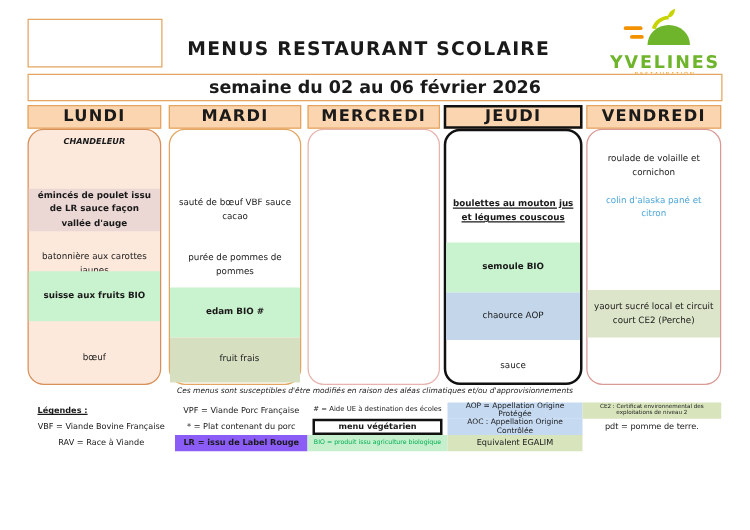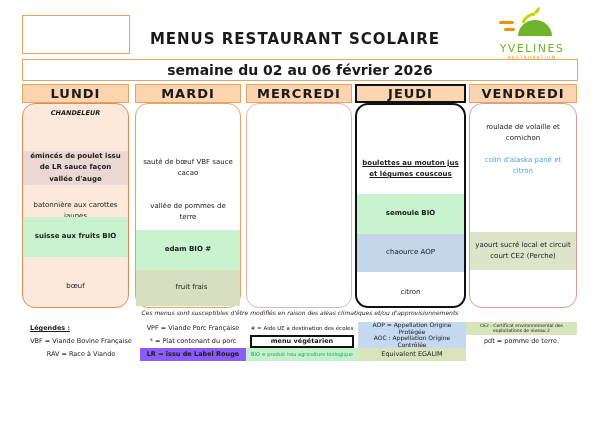--- a/index.html
+++ b/index.html
@@ -4,21 +4,21 @@
 <style>
   html,body{margin:0;padding:0;background:#fff;}
   .page{position:relative;width:600px;height:424px;background:#ffffff;
         font-family:"DejaVu Sans", sans-serif;overflow:hidden;color:#1a1a1a;}
   .abs{position:absolute;box-sizing:border-box;}
 
   
   .topleft-box{left:22px;top:15px;width:108px;height:39px;border:1.5px solid #E3A55F;background:#fff;}
   .main-title{left:130px;top:30px;width:330px;text-align:center;font-size:15px;font-weight:bold;letter-spacing:1px;}
   .logo{left:482px;top:5px;width:100px;height:58px;text-align:center;}
-  .logo-name{font-size:11px;font-weight:normal;color:#6FB52C;letter-spacing:1.5px;line-height:1.1;}
+  .logo-name{font-size:14px;font-weight:bold;color:#6FB52C;letter-spacing:1.5px;line-height:1.1;}
   .logo-sub{font-size:4.5px;color:#F39200;letter-spacing:1.2px;line-height:1.2;}
   .week-bar{left:22px;top:59px;width:556px;height:22px;border:1.5px solid #E3A55F;
             display:flex;align-items:center;justify-content:center;
             font-size:14px;font-weight:bold;background:#fff;}
 
   
   .day-header{top:84px;height:19px;background:#FBD5B0;border:1.5px solid #E3A55F;
               display:flex;align-items:center;justify-content:center;
               font-size:13px;font-weight:bold;letter-spacing:1px;}
   .day-header.black{border:2px solid #111;}
@@ -88,32 +88,32 @@
   <div class="abs day-body b-lundi" style="left:22px;width:107px;">
     <div class="item bold ital" style="top:2px;height:14px;font-size:6.5px;">CHANDELEUR</div>
     <div class="item bold bg-mauve" style="top:47px;height:34px;">émincés de poulet issu de LR sauce façon vallée d'auge</div>
     <div class="item" style="top:92px;height:30px;">batonnière aux carottes jaunes</div>
     <div class="item bold bg-green" style="top:113px;height:40px;">suisse aux fruits BIO</div>
     <div class="item" style="top:169px;height:28px;">bœuf</div>
   </div>
 
   <div class="abs day-body b-mardi" style="left:135px;width:106px;">
     <div class="item" style="top:47px;height:34px;">sauté de bœuf VBF sauce cacao</div>
-    <div class="item" style="top:98px;height:20px;">vallée de pommes de terre</div>
+    <div class="item" style="top:98px;height:20px;">purée de pommes de pommes</div>
     <div class="item bold bg-green" style="top:126px;height:40px;">edam BIO #</div>
     <div class="item bg-olive2" style="top:166px;height:36px;">fruit frais</div>
   </div>
 
   <div class="abs day-body b-mercredi" style="left:246px;width:106px;"></div>
 
   <div class="abs day-body b-jeudi" style="left:355px;width:111px;">
     <div class="item bold underline" style="top:47px;height:34px;">boulettes au mouton jus et légumes couscous</div>
     <div class="item bold bg-green" style="top:89px;height:40px;">semoule BIO</div>
     <div class="item bg-blue" style="top:129px;height:38px;">chaource AOP</div>
-    <div class="item" style="top:178px;height:20px;">citron</div>
+    <div class="item" style="top:178px;height:20px;">sauce</div>
   </div>
 
   <div class="abs day-body b-vendredi" style="left:469px;width:108px;">
     <div class="item" style="top:14px;height:30px;">roulade de volaille et cornichon</div>
     <div class="item txt-blue" style="top:54px;height:16px;">colin d'alaska pané et citron</div>
     <div class="item bg-olive" style="top:128px;height:38px;">yaourt sucré local et circuit court CE2 (Perche)</div>
   </div>
 
   <div class="abs note">Ces menus sont susceptibles d'être modifiés en raison des aléas climatiques et/ou d'approvisionnements</div>
 

